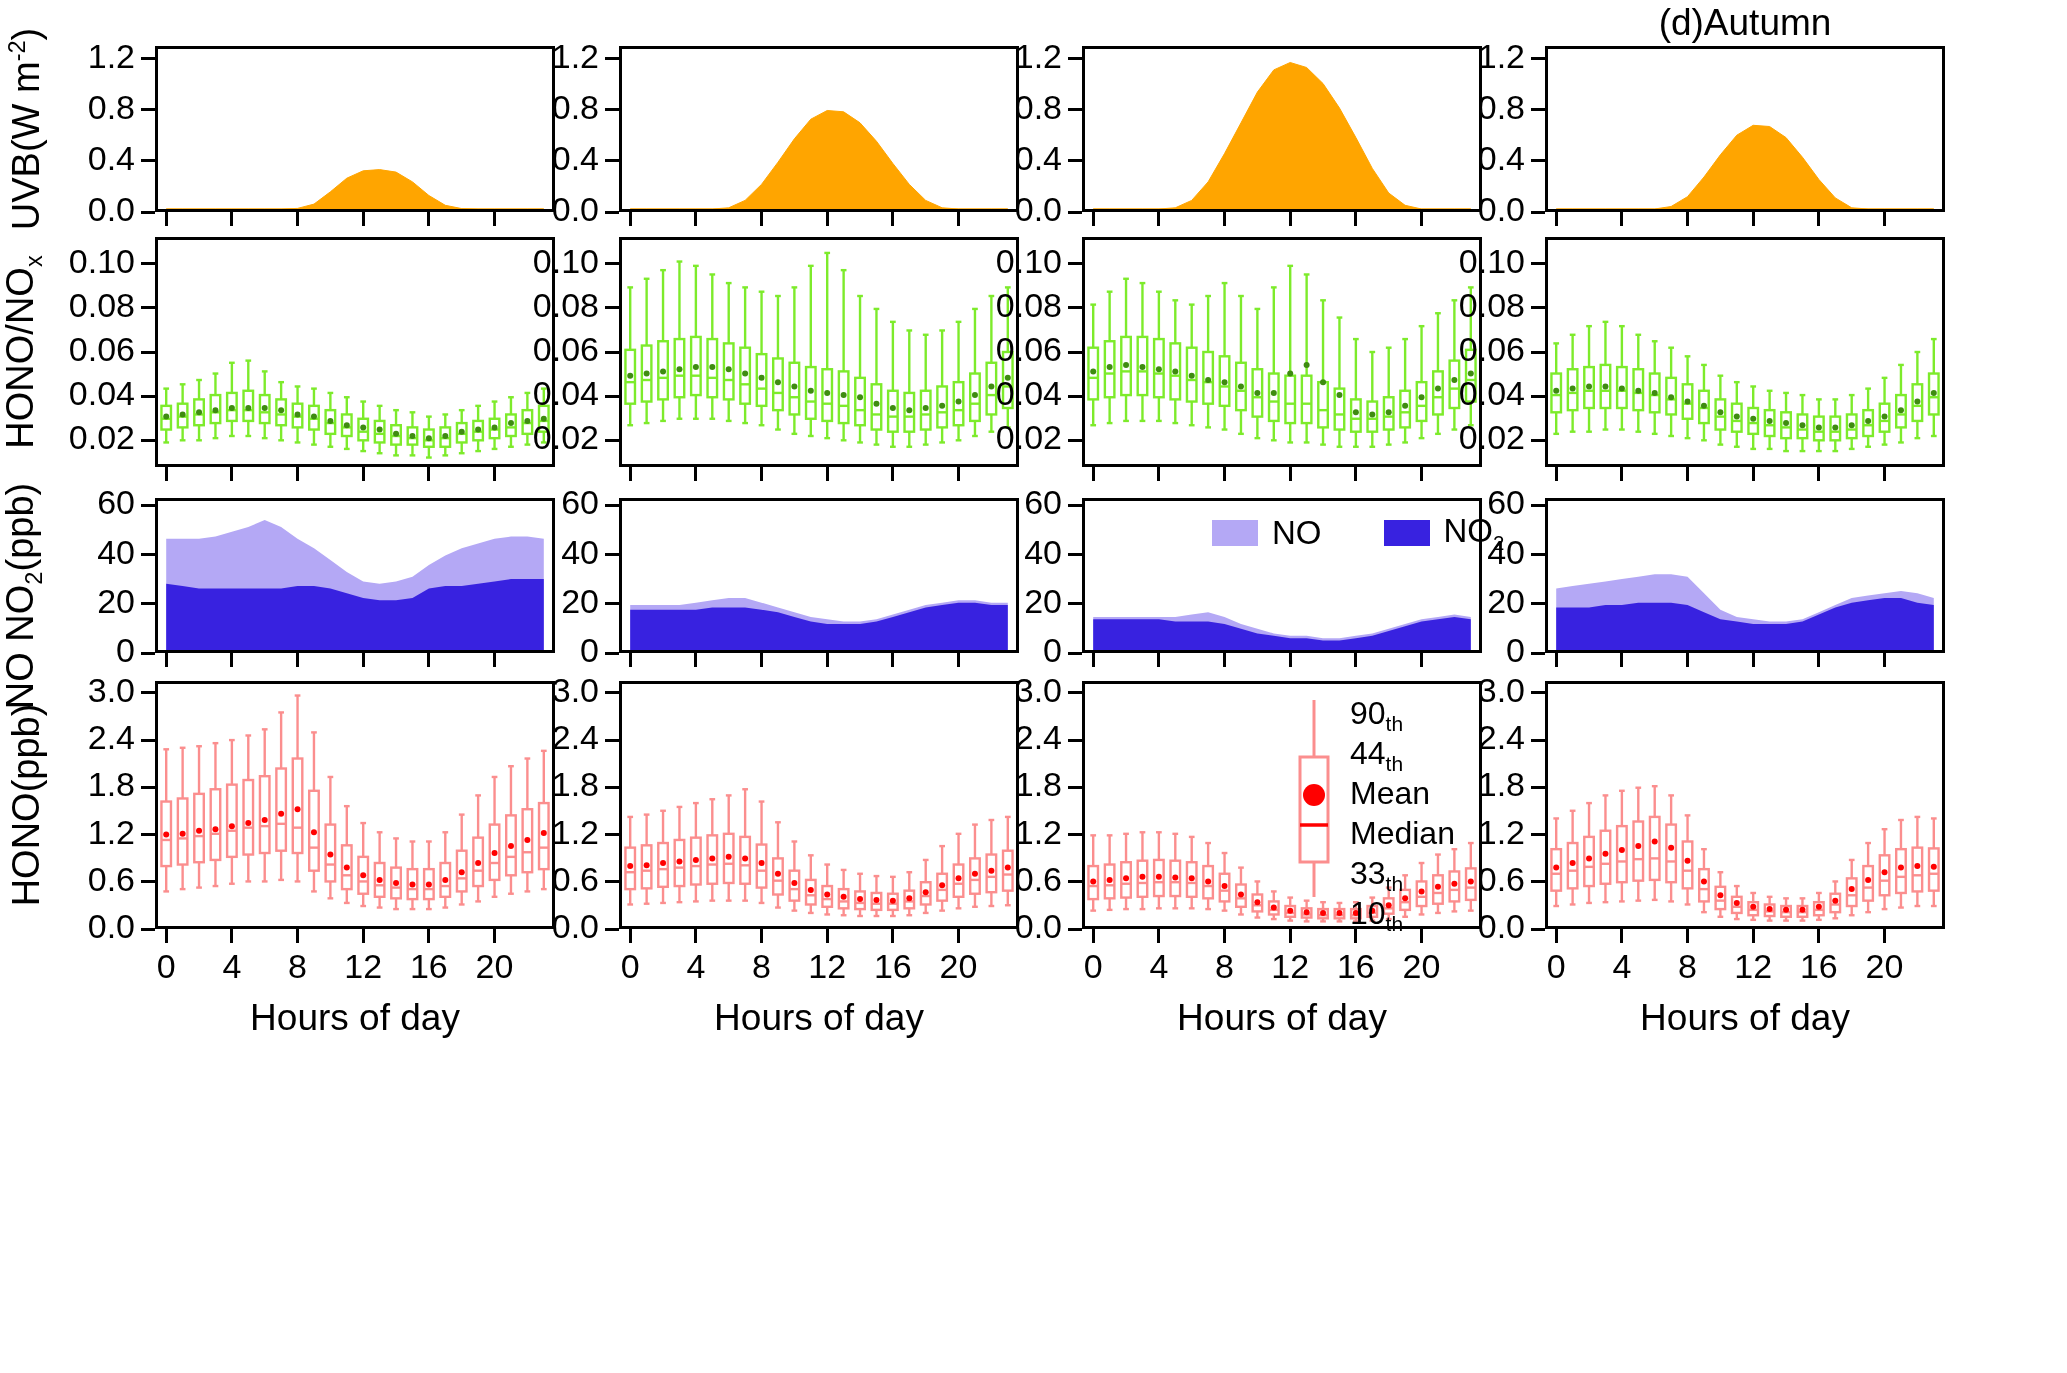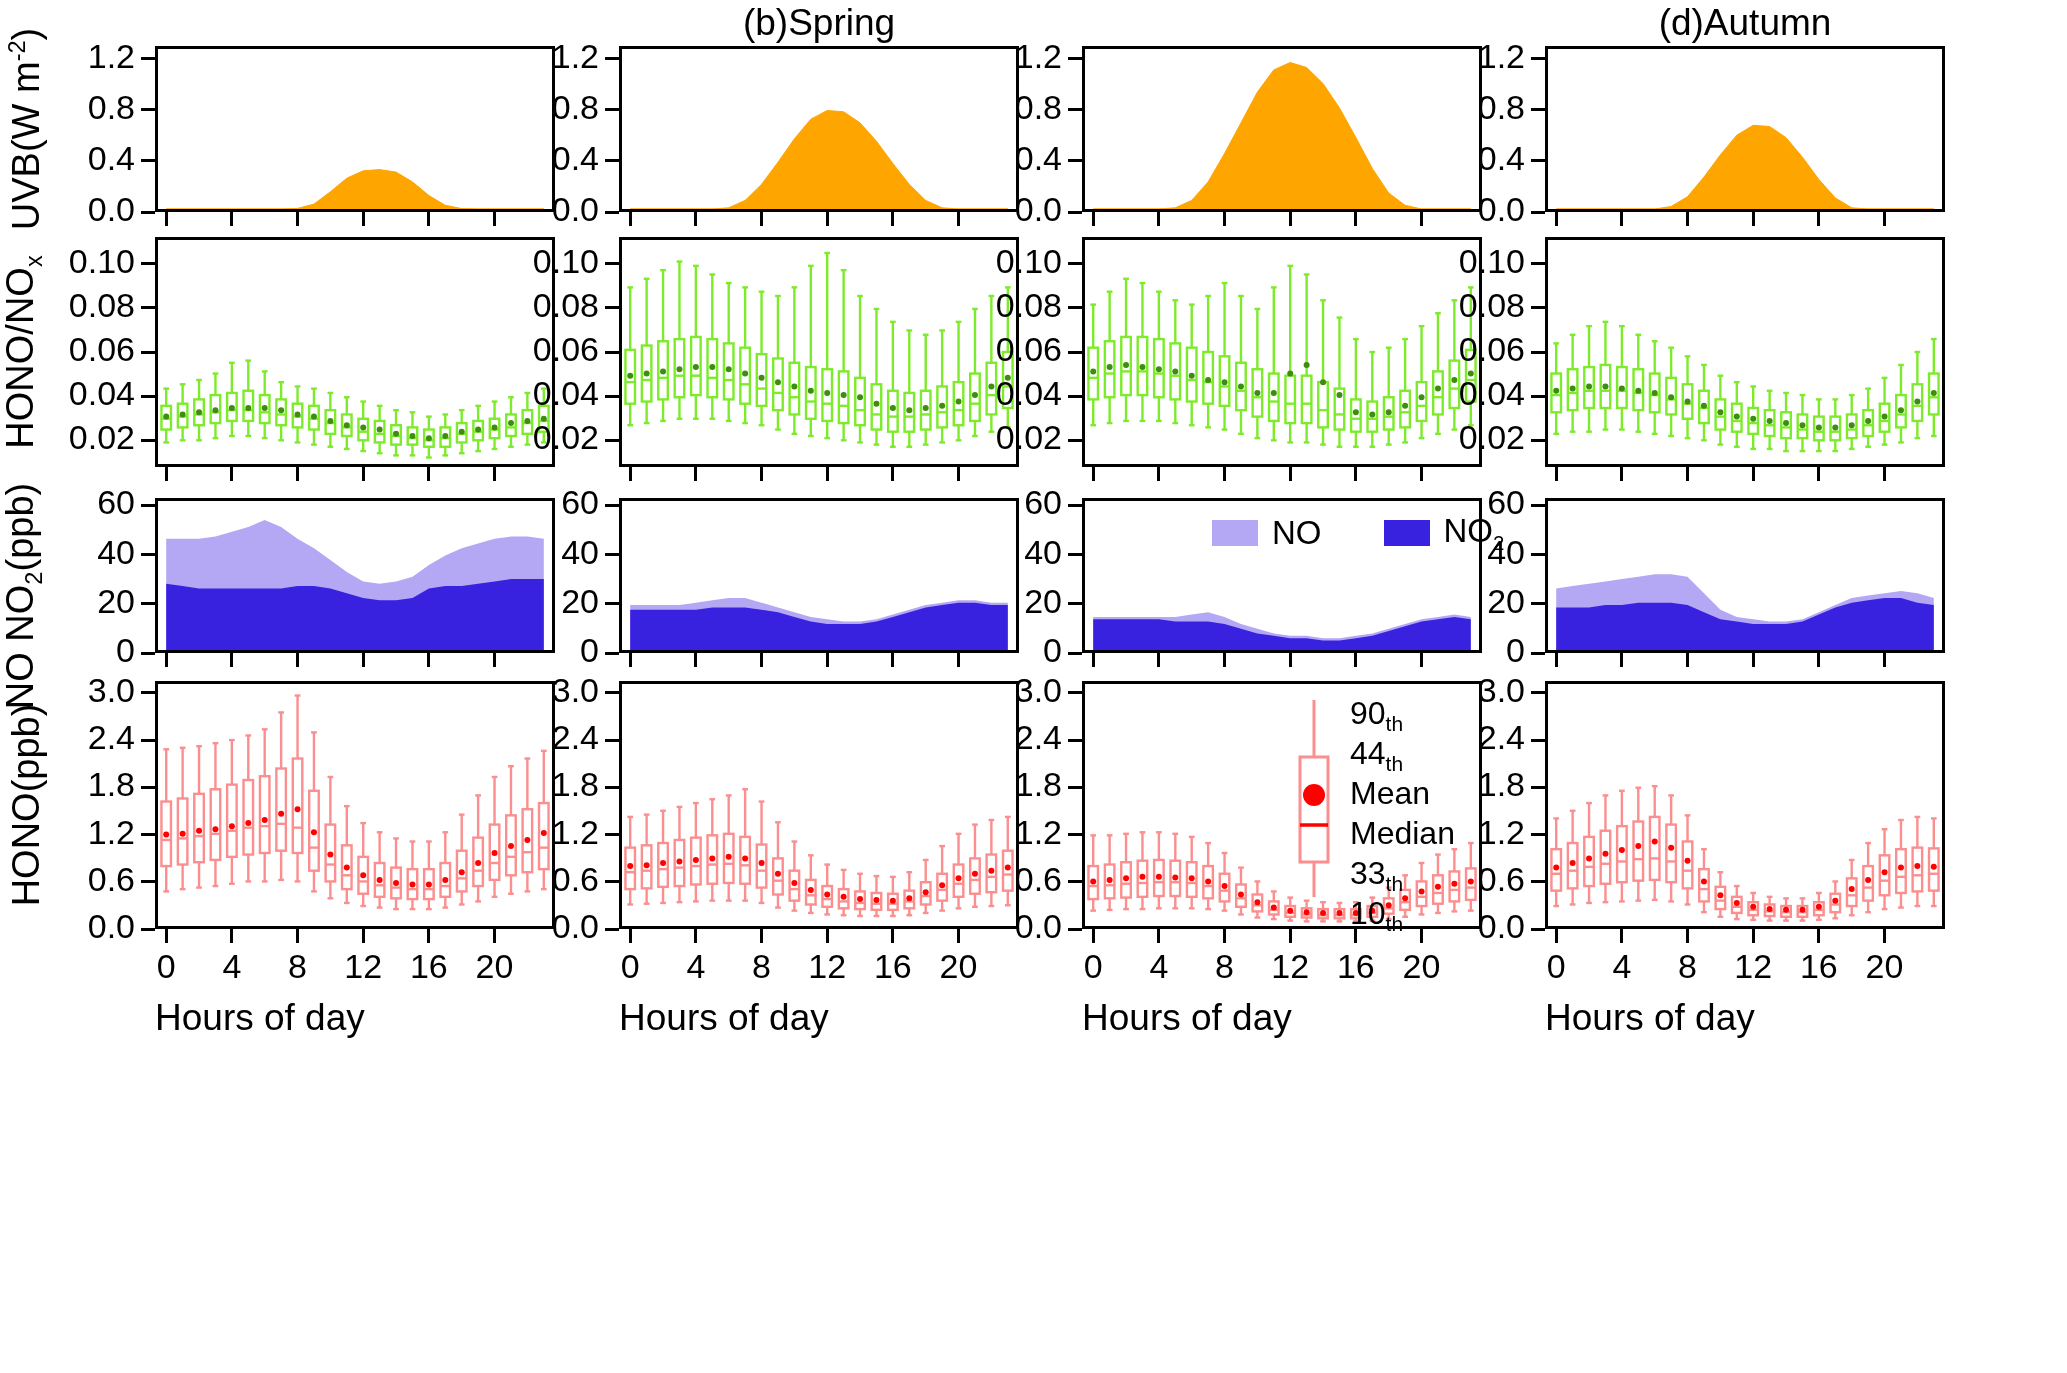--- a/index.html
+++ b/index.html
@@ -25,21 +25,21 @@
     position: absolute;
     transform-origin: 0 0;
     font-size: 38px;
     color: #000;
     white-space: nowrap;
     font-family: "Liberation Sans", sans-serif;
   }
 
   .xaxis-title {
     position: absolute;
-    text-align: left;
+    text-align: center;
     font-size: 37px;
     color: #000;
     white-space: nowrap;
   }
 
   .panel {
     position: absolute;
     border: 3px solid #000;
     background: #fff;
     overflow: hidden;
@@ -76,21 +76,20 @@
   .bp-legend div { height: 40px; white-space: nowrap; }
   .bp-legend sub { font-size: 21px; }
 
   sup { font-size: 0.62em; vertical-align: super; }
   sub { font-size: 0.62em; vertical-align: sub; }
 </style>
 </head>
 <body>
 
 <div id="figure">
-    <div class="col-title" style="left: 619px; width: 400px; top: 2px;">(b)Spring</div>
     <div class="col-title" style="left: 1545px; width: 400px; top: 2px;">(d)Autumn</div>
     <div class="row-ylabel" style="left: 48px; top: 129px; transform: rotate(-90deg) translate(-50%, -100%);">UVB(W m<sup>-2</sup>)</div>
     <div class="row-ylabel" style="left: 48px; top: 352px; transform: rotate(-90deg) translate(-50%, -100%);">HONO/NO<sub>x</sub></div>
     <div class="row-ylabel" style="left: 48px; top: 595.5px; transform: rotate(-90deg) translate(-50%, -100%);">NO  NO<sub>2</sub>(ppb)</div>
     <div class="row-ylabel" style="left: 48px; top: 805px; transform: rotate(-90deg) translate(-50%, -100%);">HONO(ppb)</div>
     <div class="xaxis-title" style="left: 155px; width: 400px; top: 997px;">Hours of day</div>
     <div class="xaxis-title" style="left: 619px; width: 400px; top: 997px;">Hours of day</div>
     <div class="xaxis-title" style="left: 1082px; width: 400px; top: 997px;">Hours of day</div>
     <div class="xaxis-title" style="left: 1545px; width: 400px; top: 997px;">Hours of day</div>
     <div class="panel" style="left: 155px; top: 46px; width: 400px; height: 166px;">

